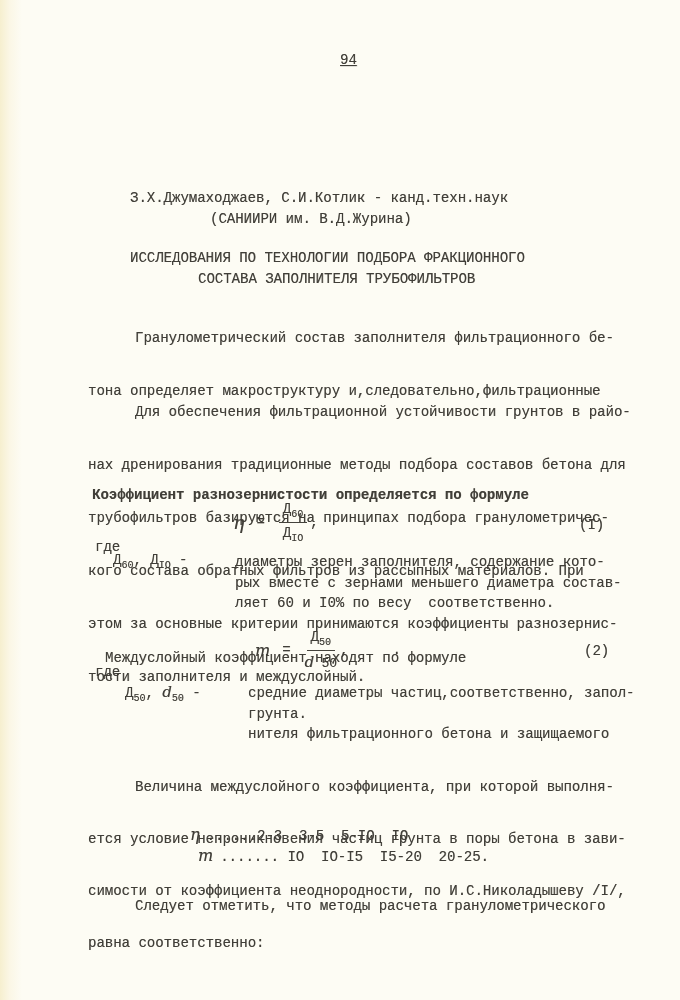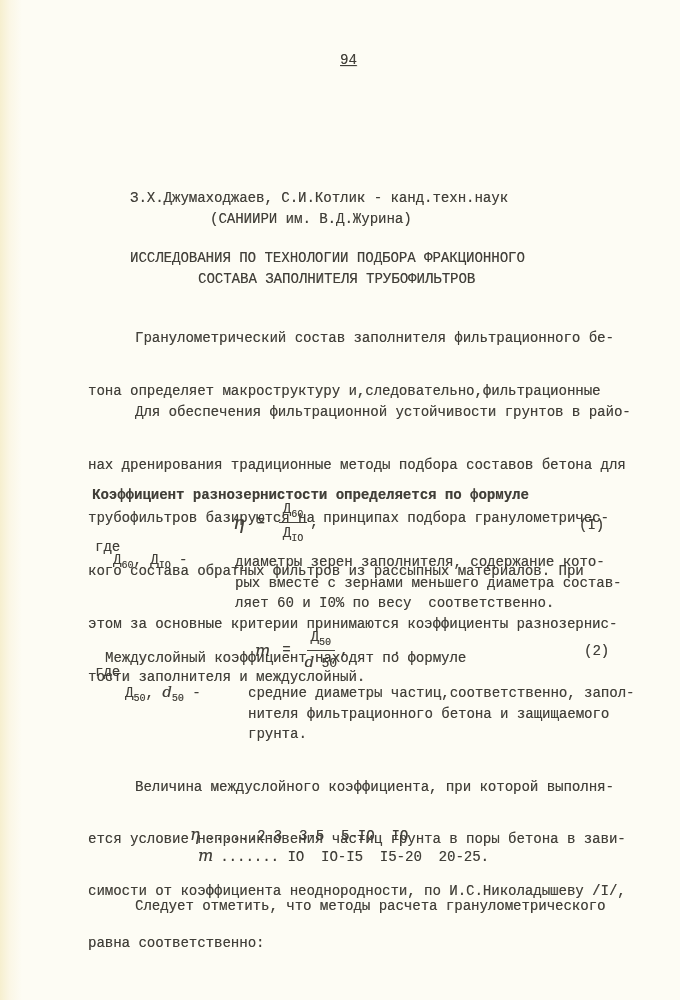--- a/index.html
+++ b/index.html
@@ -119,22 +119,22 @@
     </span>
     <span class="ftail">,</span>
     <span class="fdot">.</span>
   </div>
   <div class="t" style="left:584px;top:643px;">(2)</div>
   <div class="t" style="left:95px;top:664px;">где</div>
 
   <div class="def" style="top:683px;">
     <span class="term" style="left:37px;"><span>Д</span><span class="s">50</span><span>, </span><span class="dvar">d</span><span class="s">50</span><span> -</span></span>
     <div class="tline" style="padding-left:160px;">средние диаметры частиц,соответственно, запол-</div>
+    <div class="tline" style="padding-left:160px;">грунта.</div>
     <div class="tline" style="padding-left:160px;">нителя фильтрационного бетона и защищаемого</div>
-    <div class="tline" style="padding-left:160px;">грунта.</div>
   </div>
 
   <div class="block lh20" style="left:88px;top:745px;">
     <div class="tline ind">Величина междуслойного коэффициента, при которой выполня-</div>
     <div class="tline">ется условие непроникновения частиц грунта в поры бетона в зави-</div>
     <div class="tline">симости от коэффициента неоднородности, по И.С.Николадышеву /I/,</div>
     <div class="tline">равна соответственно:</div>
   </div>
 
   <div class="ratio-row" style="left:190px;top:825px;">

